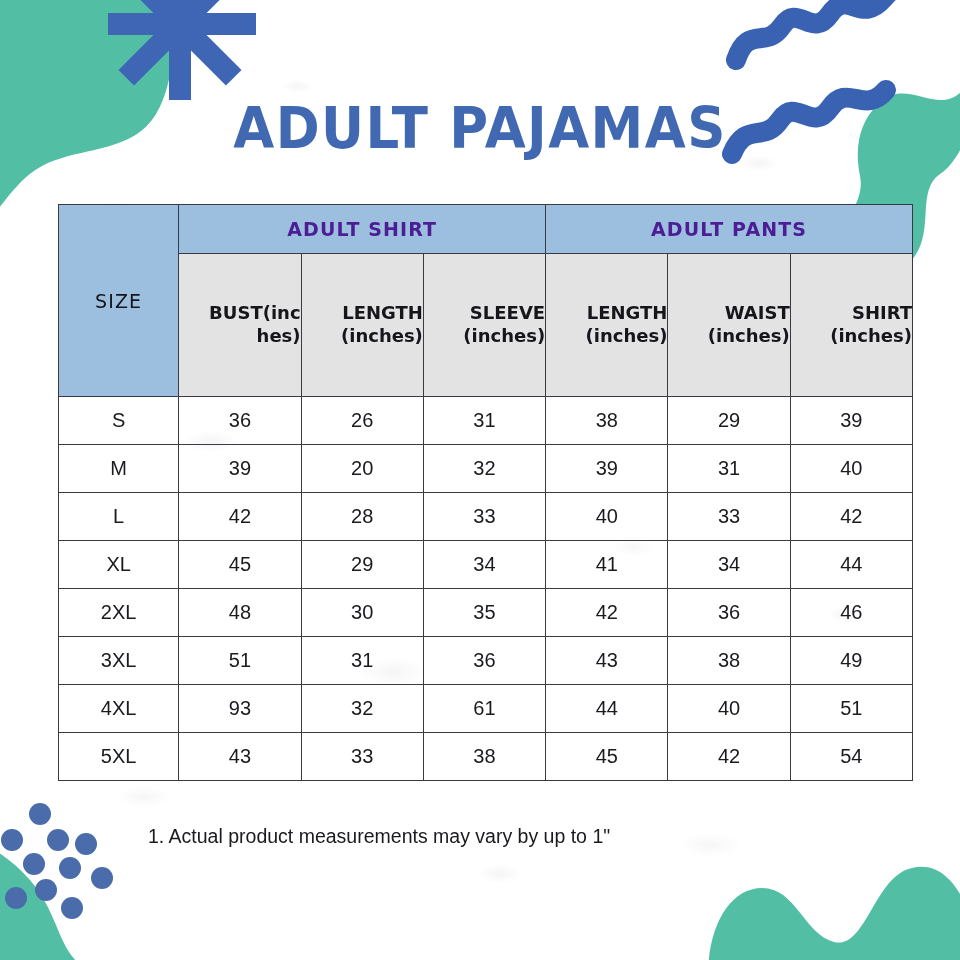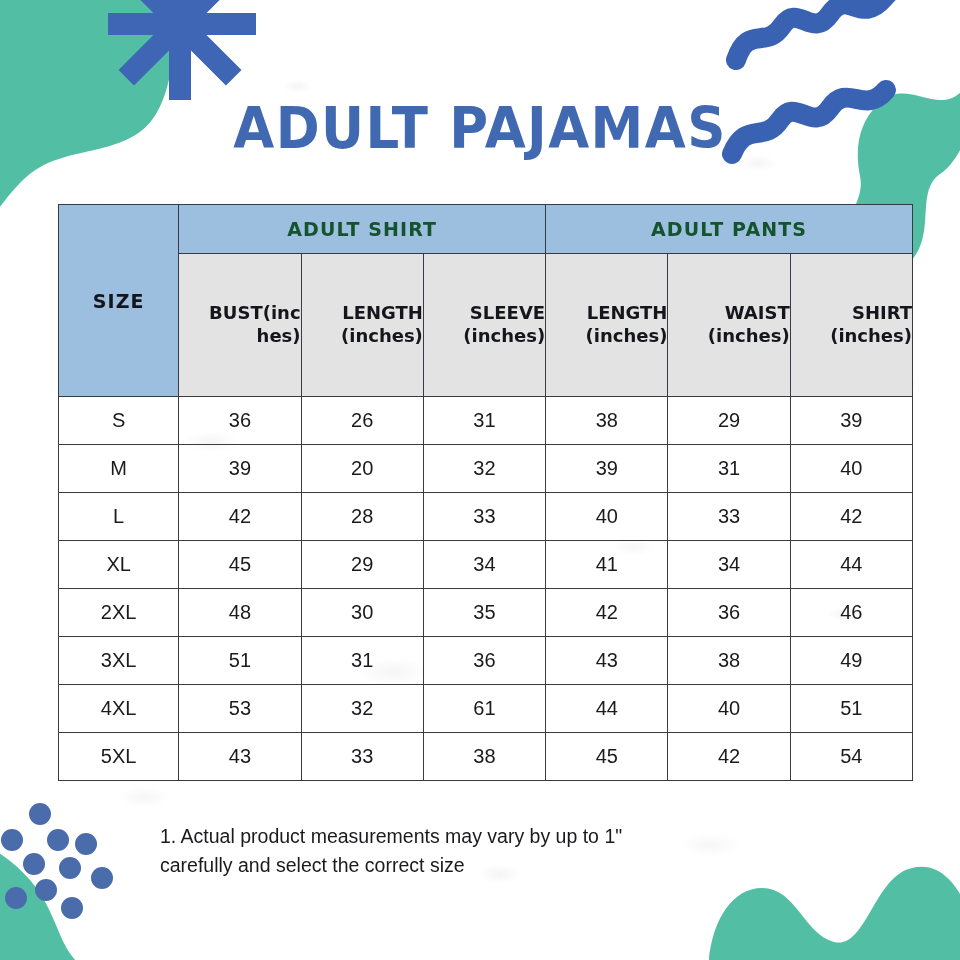--- a/index.html
+++ b/index.html
@@ -61,32 +61,32 @@
     background:transparent;
   }
   #chart th,#chart td{
     border:1px solid #3a3a44;
     padding:0;
     text-align:center;
     vertical-align:middle;
   }
   .grp-head{
     background:#9dbfdf;
-    color:#14532d;
+    color:#4c1d95;
     font-size:19px;
     font-weight:bold;
     letter-spacing:1.1px;
     height:48px;
     font-family:"DejaVu Sans", sans-serif;
   }
   .size-head{
     background:#9dbfdf;
     color:#15151c;
     font-size:19px;
-    font-weight:bold;
+    font-weight:normal;
     letter-spacing:1.1px;
     font-family:"DejaVu Sans", sans-serif;
     margin-top:24px;
   }
   .sub-head{
     background:#e3e3e3;
     color:#15151c;
     font-size:18px;
     font-weight:bold;
     line-height:1.26;
@@ -106,21 +106,20 @@
   .col-m{width:122px;}
 
   
   #notes{
     position:absolute;z-index:4;
     left:148px;top:822px;width:660px;
     color:#1a1a1f;
     font-size:19.5px;
     line-height:1.48;
     font-family:"Liberation Sans", sans-serif;
-    margin-left:12px;
   }
   #notes div{white-space:pre-wrap;}
 </style>
 </head>
 <body>
 
 <svg class="deco" id="deco-tl" width="380" height="360" viewBox="0 0 380 360" aria-hidden="true">
   <path d="M0,0 L300,0 C318,40 300,78 268,104 C236,130 248,170 226,206
            C202,246 150,238 112,258 C74,278 60,330 20,342 C-20,354 -60,330 -80,290 L-80,0 Z" fill="#52bfa5"></path>
 </svg>
@@ -265,35 +264,34 @@
         <td>3XL</td>
         <td>51</td>
         <td>31</td>
         <td>36</td>
         <td>43</td>
         <td>38</td>
         <td>49</td>
       </tr>
       <tr>
         <td>4XL</td>
-        <td>53</td>
+        <td>93</td>
         <td>32</td>
         <td>61</td>
         <td>44</td>
         <td>40</td>
         <td>51</td>
       </tr>
       <tr>
         <td>5XL</td>
         <td>43</td>
         <td>33</td>
         <td>38</td>
         <td>45</td>
         <td>42</td>
         <td>54</td>
       </tr>
     </tbody>
 </table>
 
 <div id="notes">
   <div>1. Actual product measurements may vary by up to 1"</div>
-  <div>carefully and select the correct size</div>
 </div>
 
 </body></html>

